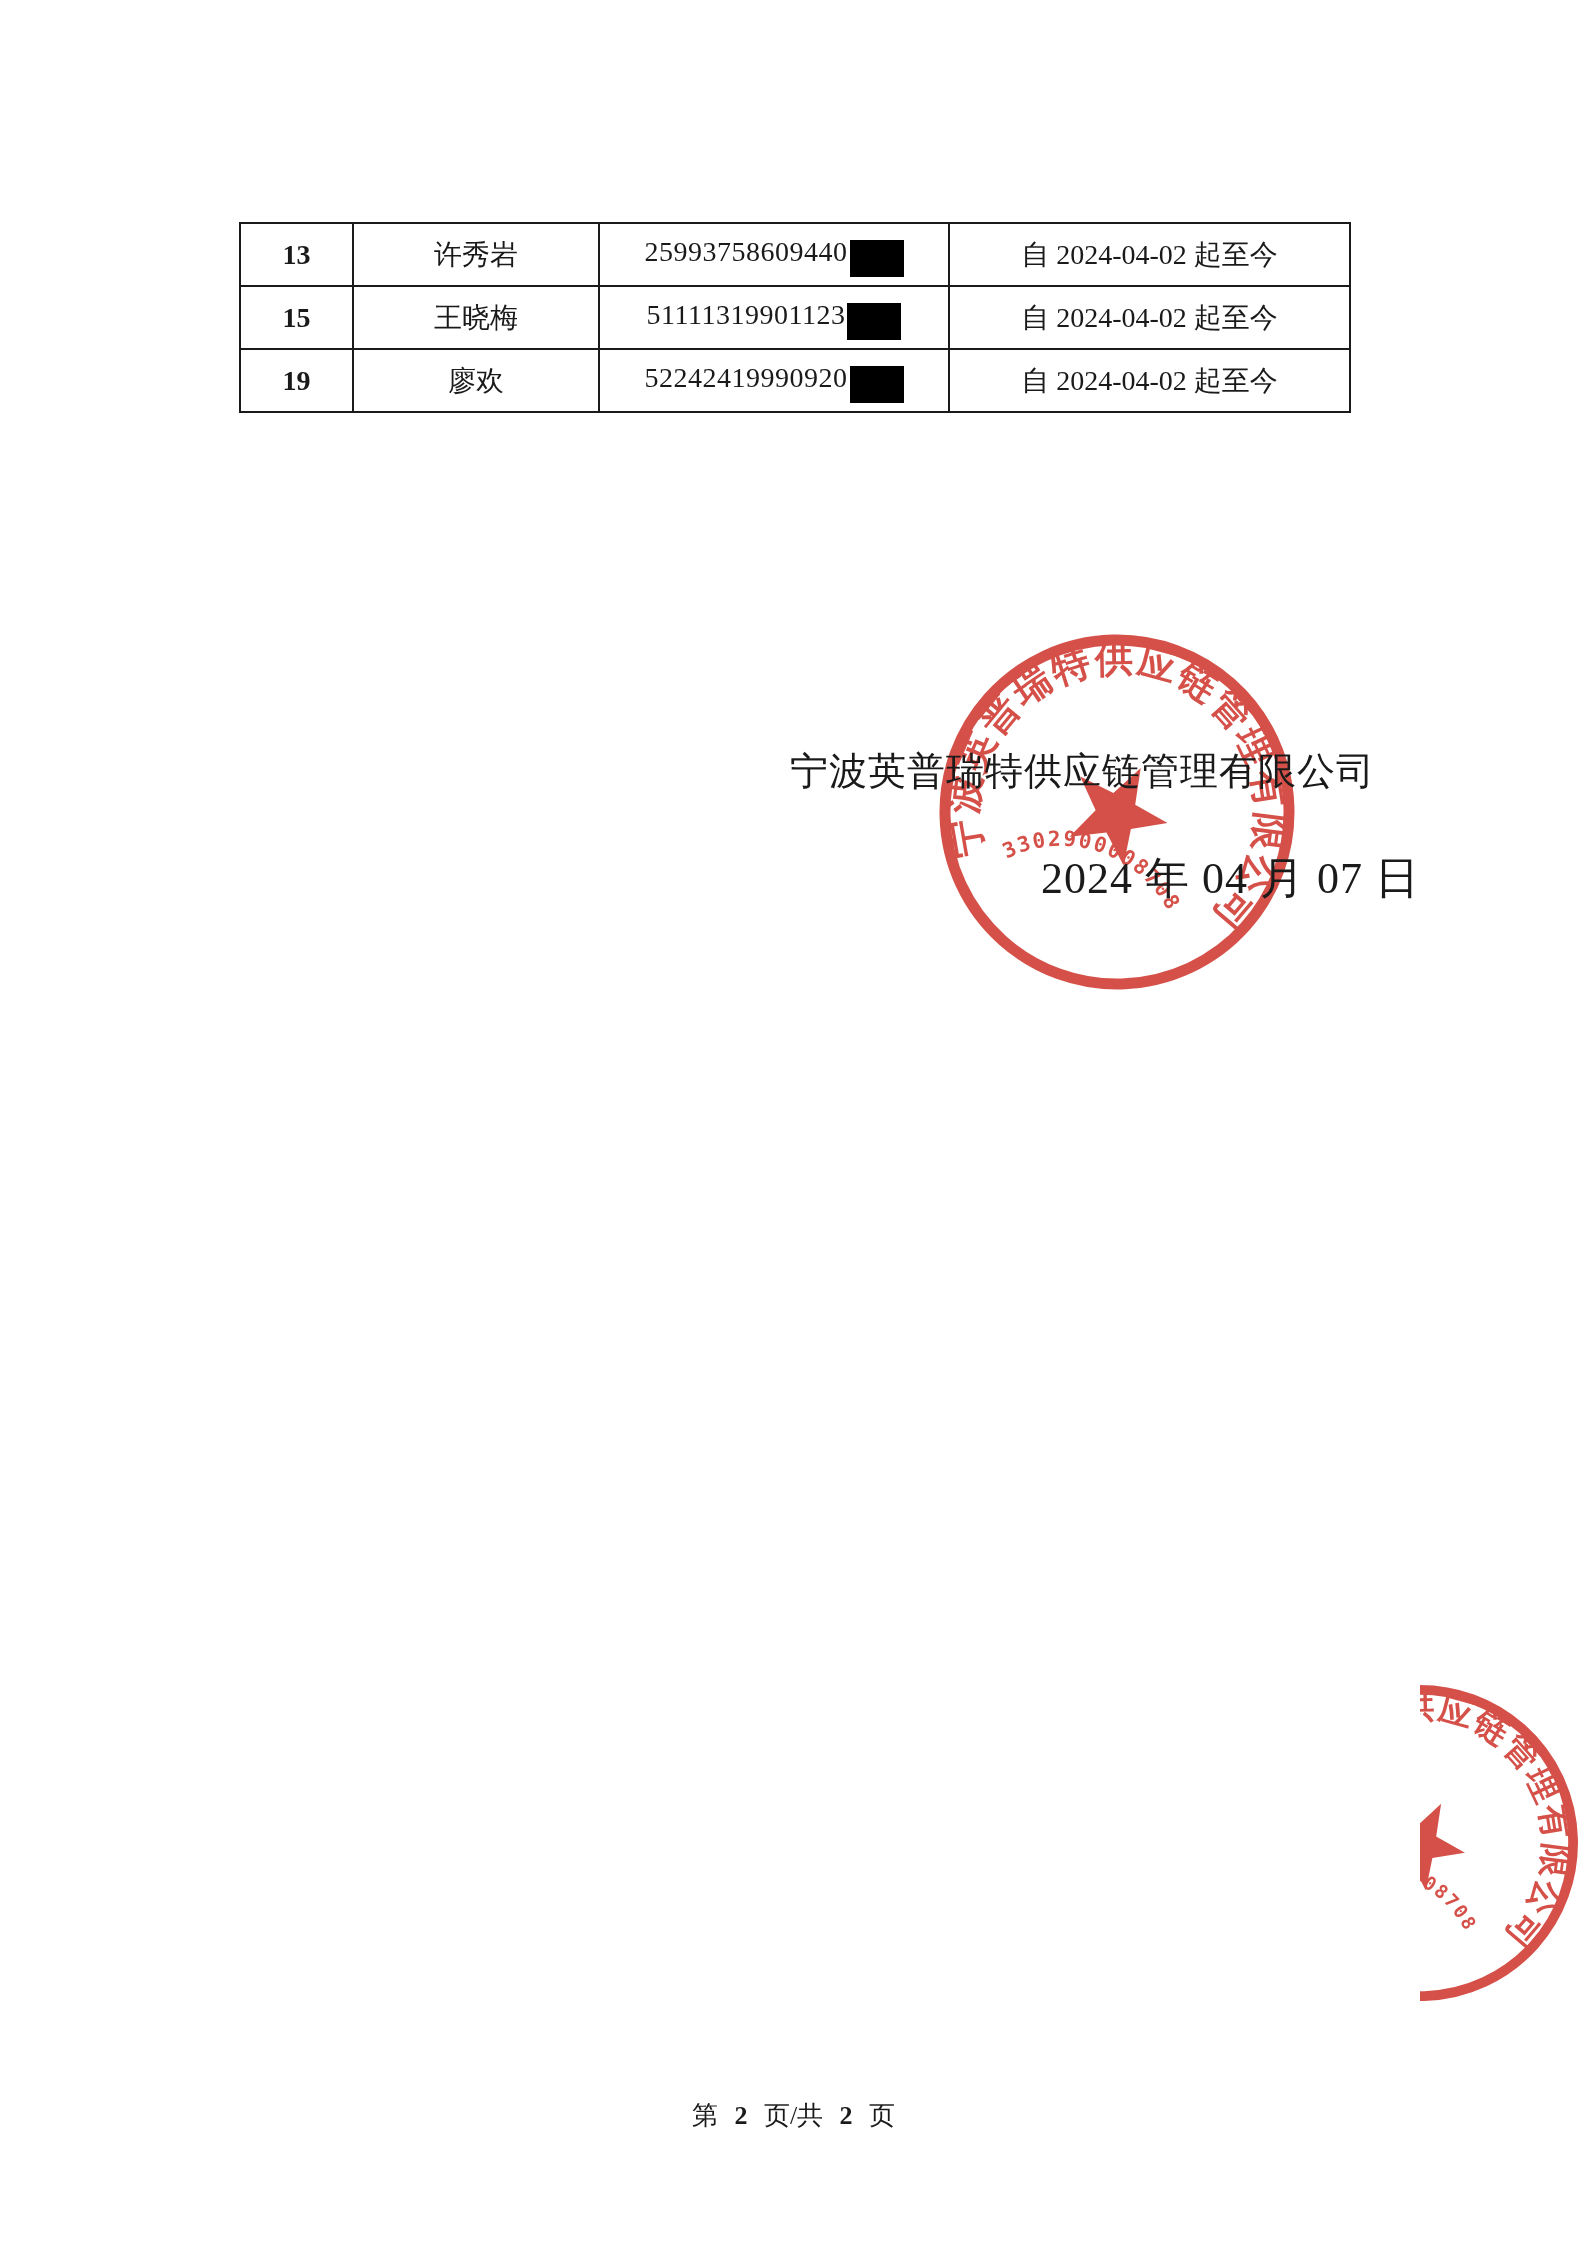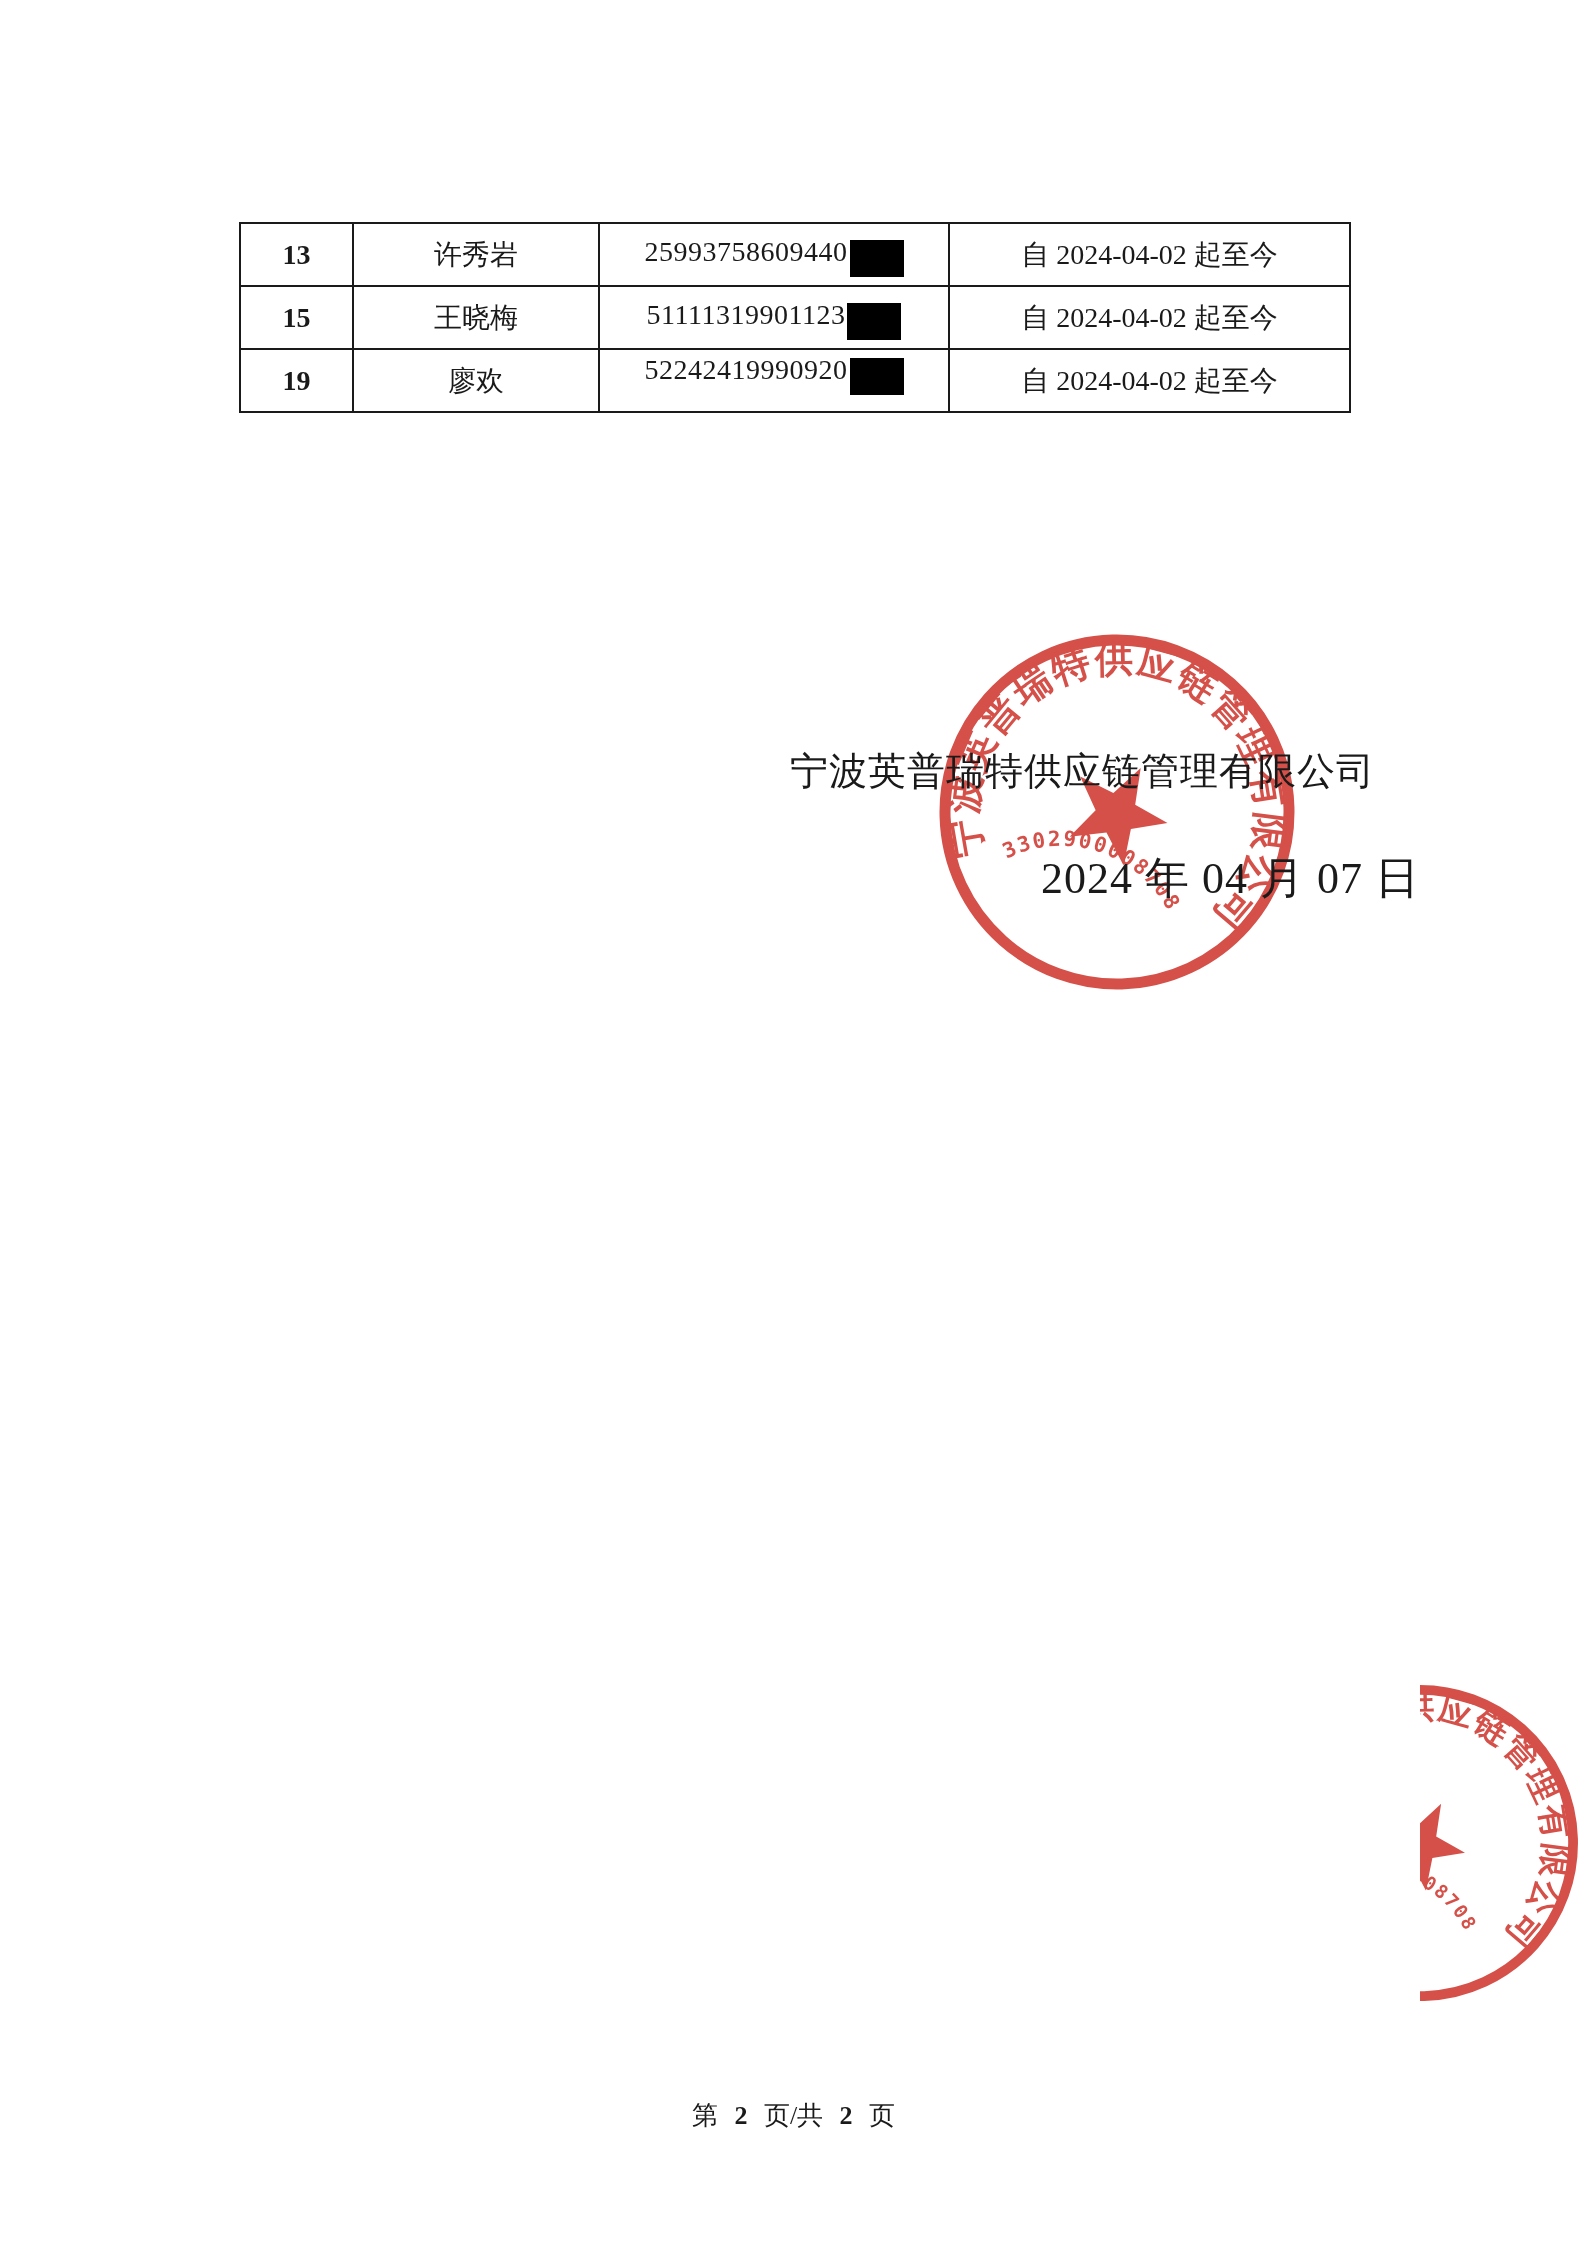--- a/index.html
+++ b/index.html
@@ -13,21 +13,21 @@
     position:absolute;left:239px;top:176px;width:1110px;
     border-collapse:collapse;table-layout:fixed;margin-top:46px;
   }
   table.roster td{
     border:2px solid #1a1a1a;height:63px;box-sizing:border-box;
     text-align:center;vertical-align:middle;font-size:28px;
     padding:0;overflow:hidden;white-space:nowrap;
   }
   td.c-no{font-weight:bold;}
   td.c-id{font-size:30px;letter-spacing:0.5px;}
-  tr.top-id td.c-id{vertical-align:top;padding-top:4px;}
+  tr.top-id td.c-id{vertical-align:top;padding-top:12px;}
   .redact{
     display:inline-block;width:54px;height:37px;background:#000;
     vertical-align:middle;margin-left:2px;transform:translateY(4px);
   }
   
   .company-line{
     position:absolute;left:790px;top:746px;font-size:38px;
     letter-spacing:1px;z-index:3;
   }
   .date-line{

